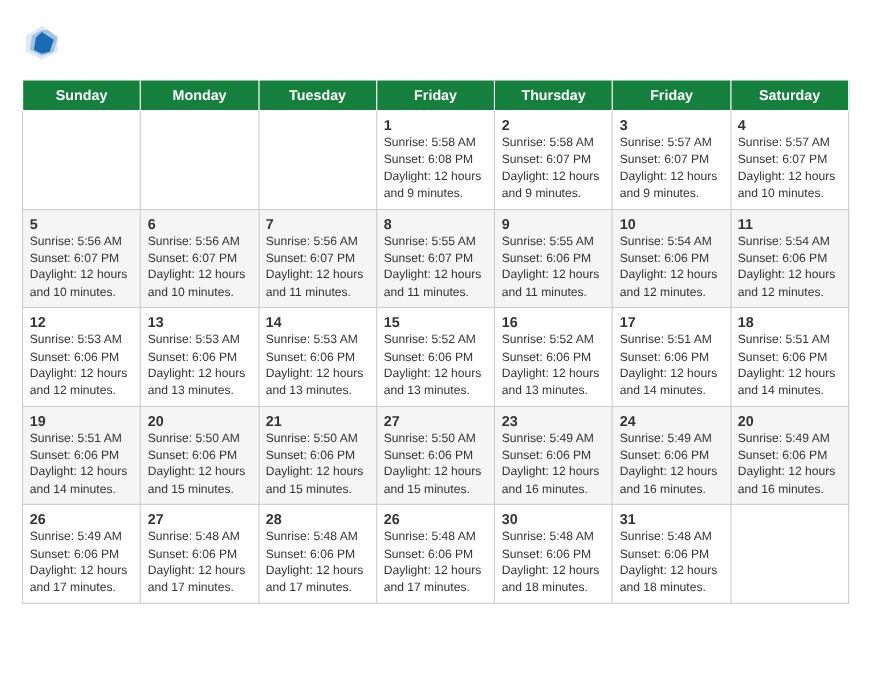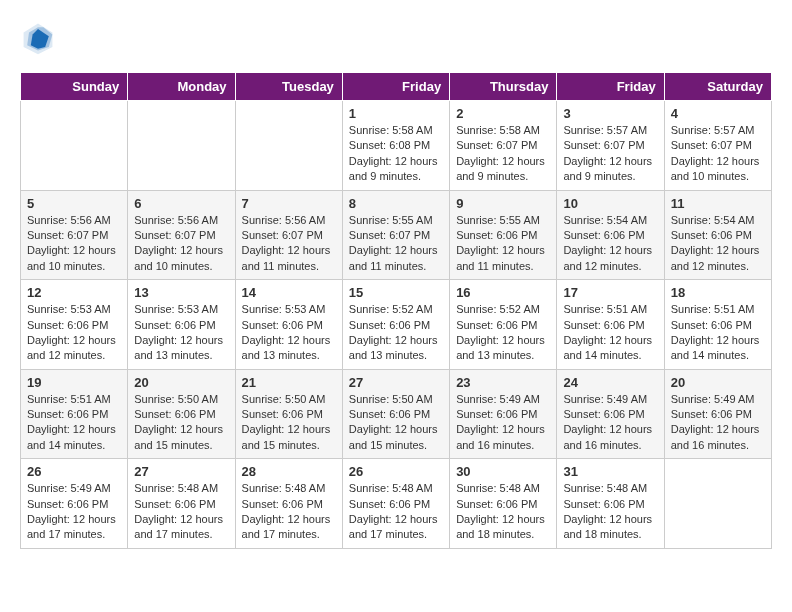--- a/index.html
+++ b/index.html
@@ -43,23 +43,23 @@
     }
     .subtitle {
       font-size: 14px;
       color: #555;
     }
     .calendar {
       width: 100%;
       border-collapse: collapse;
     }
     .calendar th {
-      background-color: #701a75;
+      background-color: #15803d;
       color: white;
-      text-align: right;
+      text-align: center;
       padding: 6px 8px;
       font-size: 13px;
       border: 1px solid #fff;
     }
     .calendar td {
       border: 1px solid #ccc;
       vertical-align: top;
       padding: 5px 6px;
       width: calc(100% / 7);
       min-height: 80px;

